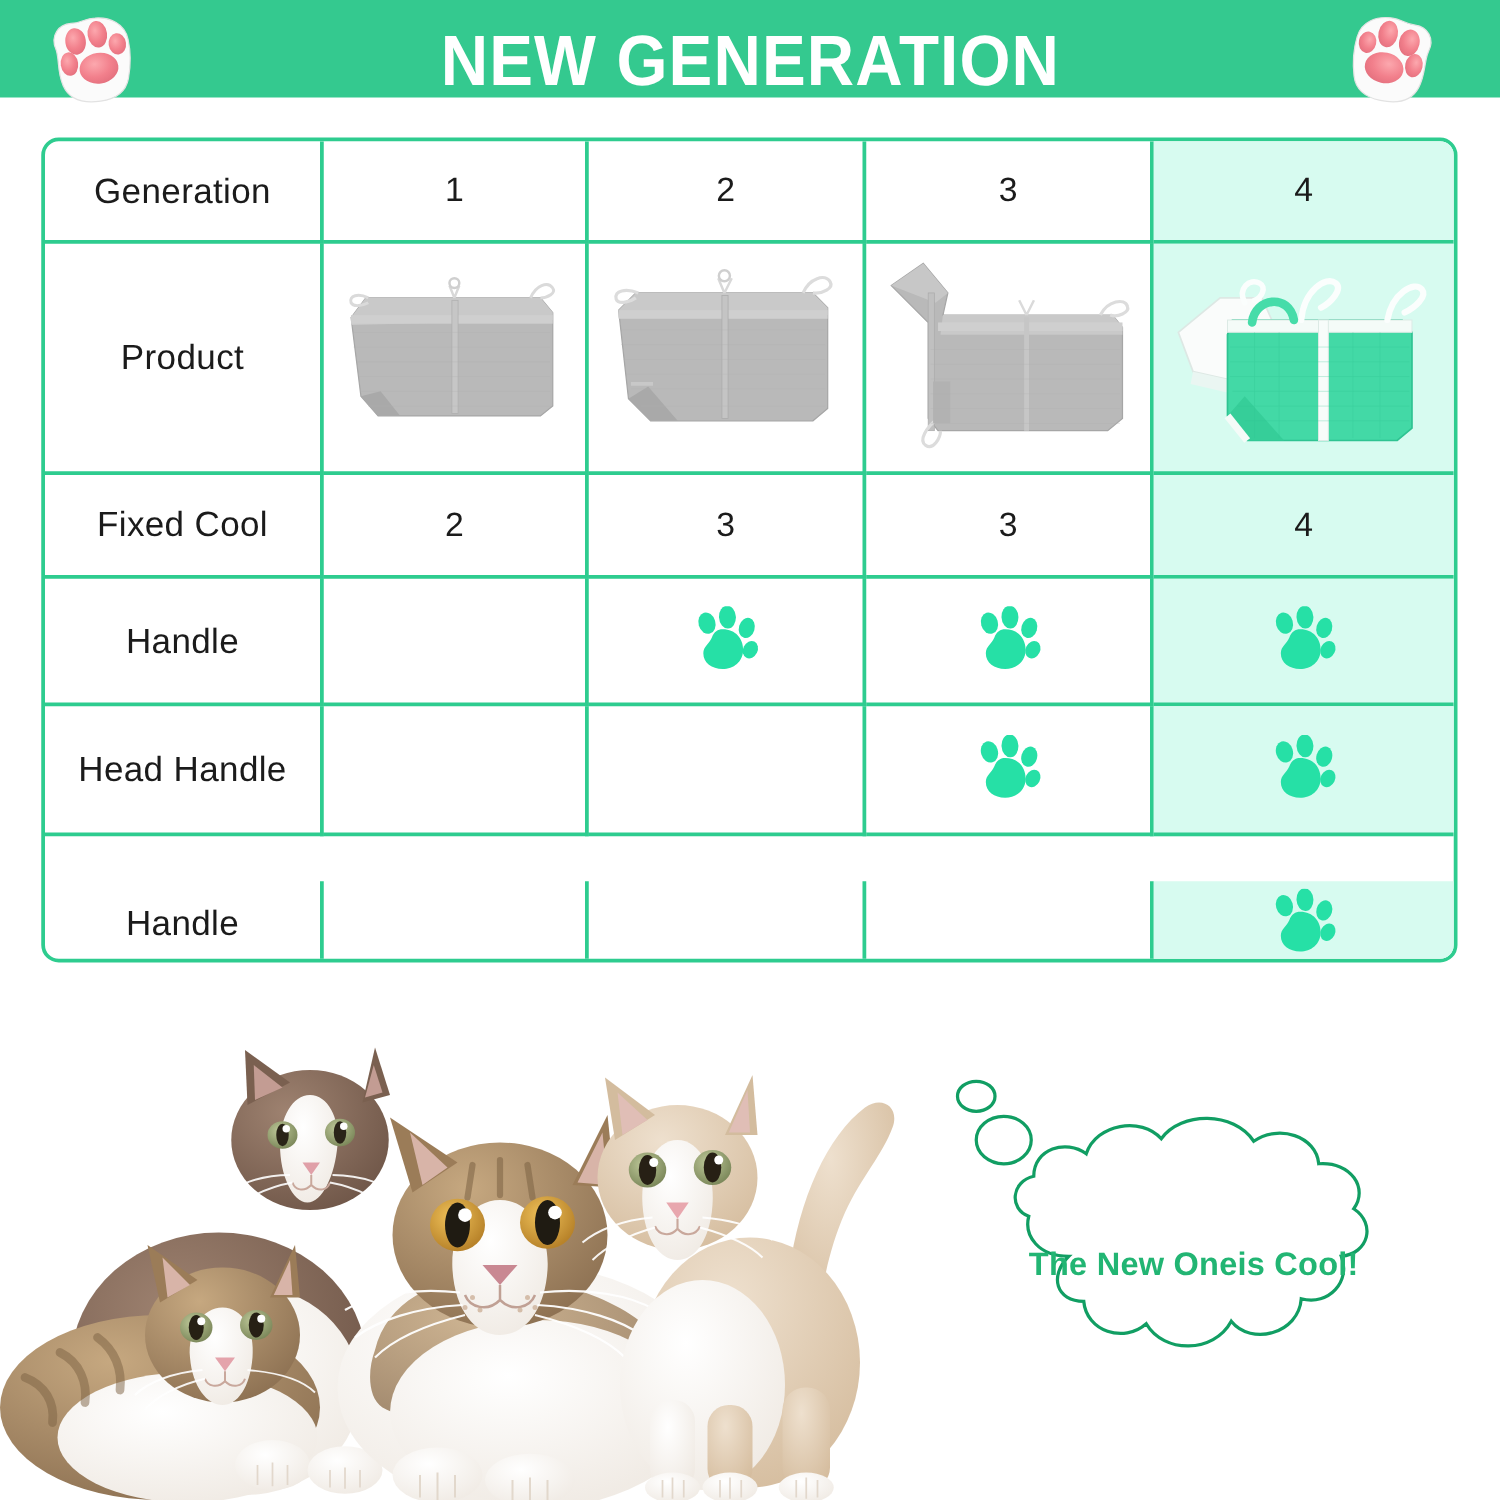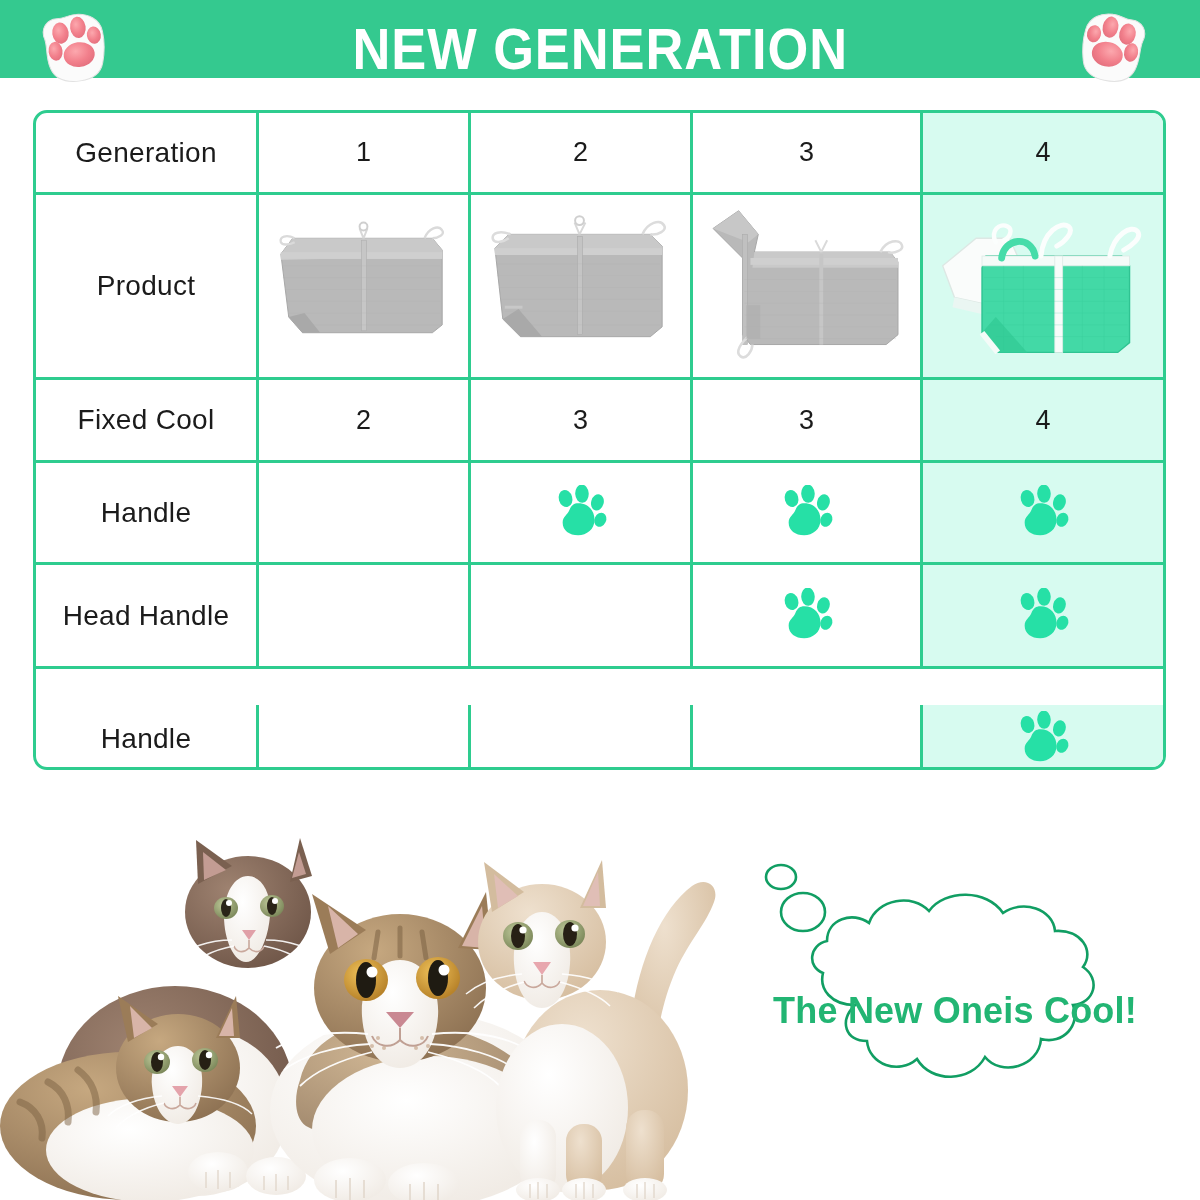--- a/index.html
+++ b/index.html
@@ -81,21 +81,21 @@
     position:absolute; left:735px; top:855px; width:440px; height:300px;
   }
   .bubble-svg{ width:100%; height:100%; display:block; }
   .bubble-text-wrap{
     position:absolute; left:0; top:0; width:440px; height:300px;
     display:flex; align-items:center; justify-content:center;
     pointer-events:none;
   }
   .bubble-text{
     color:#22B573;
-    font-size:36px;
+    font-size:26px;
     font-weight:bold;
     letter-spacing:0.2px;
     white-space:nowrap;
     transform:translateY(6px);
   }
 </style>
 </head>
 <body>
 
 <div class="header-banner">

